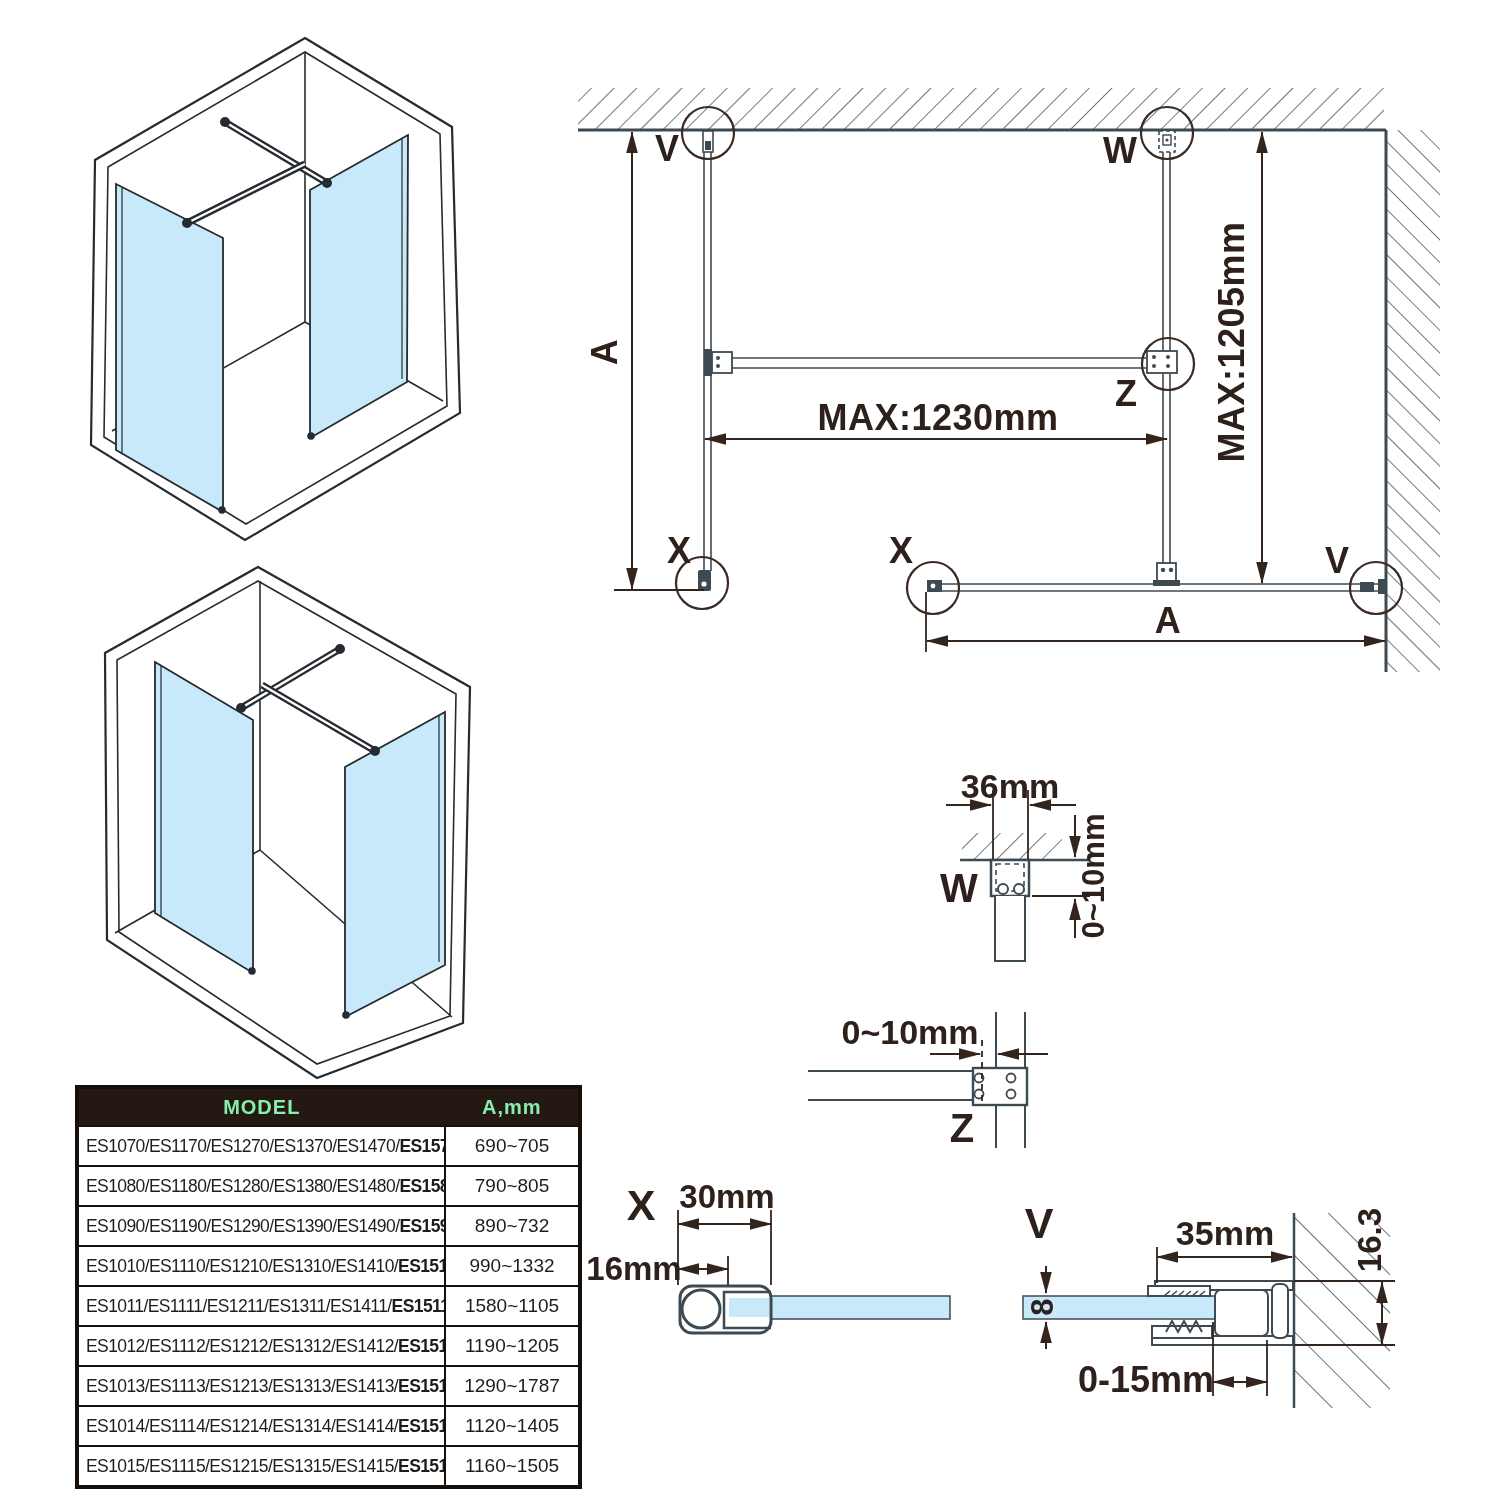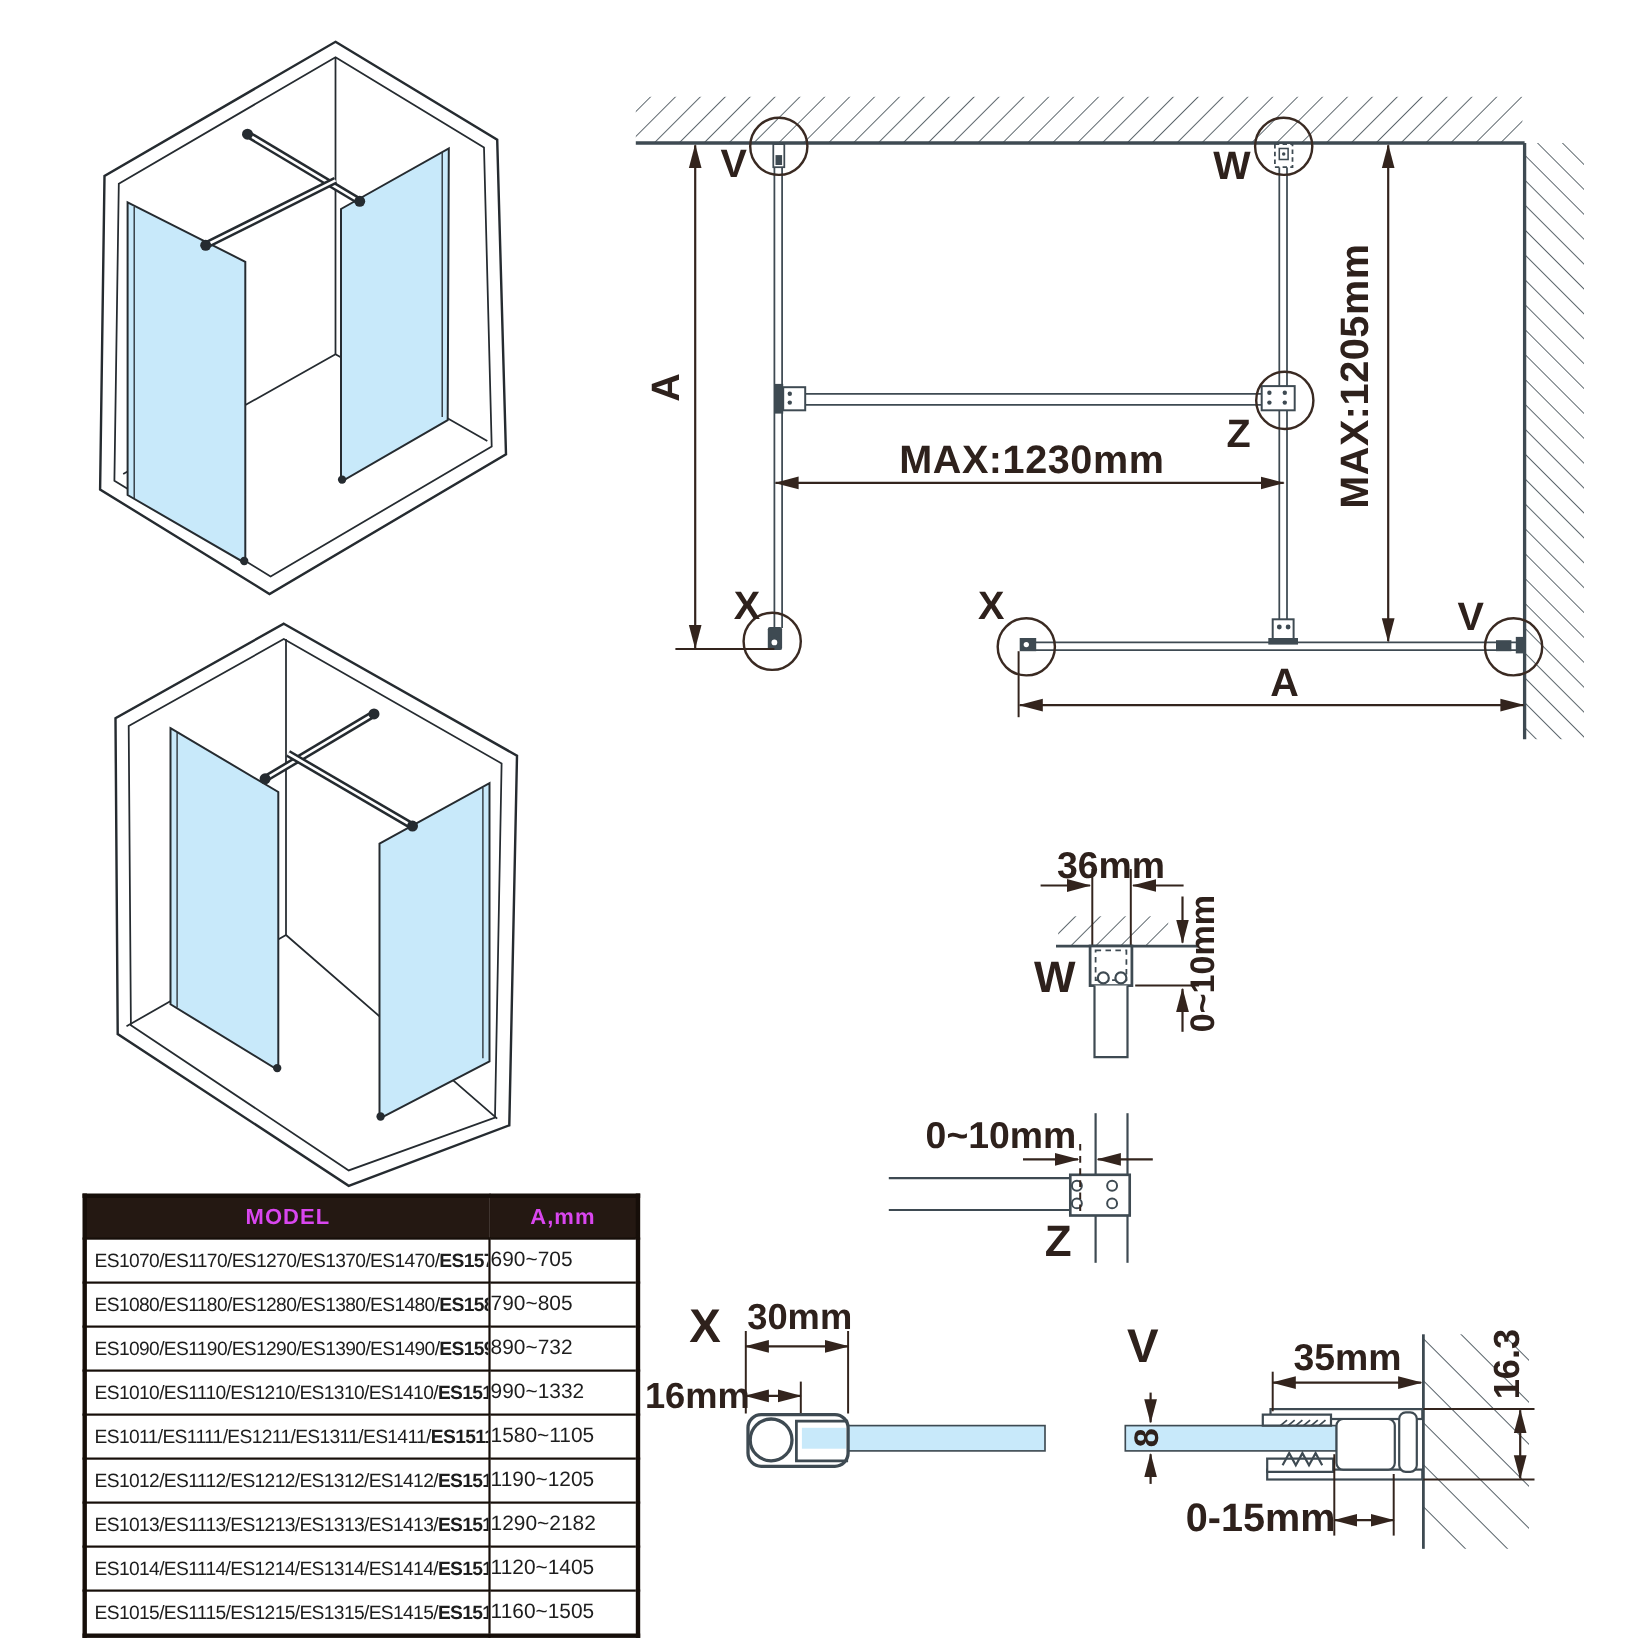--- a/index.html
+++ b/index.html
@@ -8,26 +8,26 @@
   svg{position:absolute;left:0;top:0;}
   svg text{font-family:"Liberation Sans",sans-serif;fill:#2e211c;font-weight:bold;}
   .lbl{font-size:36px;}
   .dimtxt{font-size:36px;letter-spacing:0.5px;}
   .dettxt{font-size:33px;}
   .bigdet{font-size:43px;}
 
   
   .diagram-table{position:absolute;left:75px;top:1085px;width:503px;border-collapse:collapse;
                  border:4px solid #160e09;table-layout:fixed;background:#fff;}
-  .diagram-table th{background:#241812;color:#d946ef;font-size:20px;font-weight:bold;
+  .diagram-table th{background:#241812;color:#86efac;font-size:20px;font-weight:bold;
                     height:36px;padding:0;letter-spacing:1px;border:1px solid #241812;}
   .diagram-table td{border:2px solid #160e09;height:38px;padding:0;color:#1d1d1d;
                     font-size:17.5px;letter-spacing:-0.6px;white-space:nowrap;overflow:hidden;}
   .diagram-table td.model{padding-left:7px;text-align:left;}
-  .diagram-table td.aval{text-align:left;font-size:19px;letter-spacing:0;}
+  .diagram-table td.aval{text-align:center;font-size:19px;letter-spacing:0;}
   .col-model{width:368px;}
   .col-a{width:135px;}
   .diagram-table b{font-weight:bold;}
 </style>
 </head>
 <body>
 
 <div class="canvas">
 
 <svg width="1500" height="1500" viewBox="0 0 1500 1500">
@@ -303,21 +303,21 @@
     <tr>
       <td class="model"><span>ES1011/ES1111/ES1211/ES1311/ES1411/</span><b>ES1511</b></td>
       <td class="aval">1580~1105</td>
     </tr>
     <tr>
       <td class="model"><span>ES1012/ES1112/ES1212/ES1312/ES1412/</span><b>ES1512</b></td>
       <td class="aval">1190~1205</td>
     </tr>
     <tr>
       <td class="model"><span>ES1013/ES1113/ES1213/ES1313/ES1413/</span><b>ES1513</b></td>
-      <td class="aval">1290~2182</td>
+      <td class="aval">1290~1787</td>
     </tr>
     <tr>
       <td class="model"><span>ES1014/ES1114/ES1214/ES1314/ES1414/</span><b>ES1514</b></td>
       <td class="aval">1120~1405</td>
     </tr>
     <tr>
       <td class="model"><span>ES1015/ES1115/ES1215/ES1315/ES1415/</span><b>ES1515</b></td>
       <td class="aval">1160~1505</td>
     </tr>
   </tbody>

